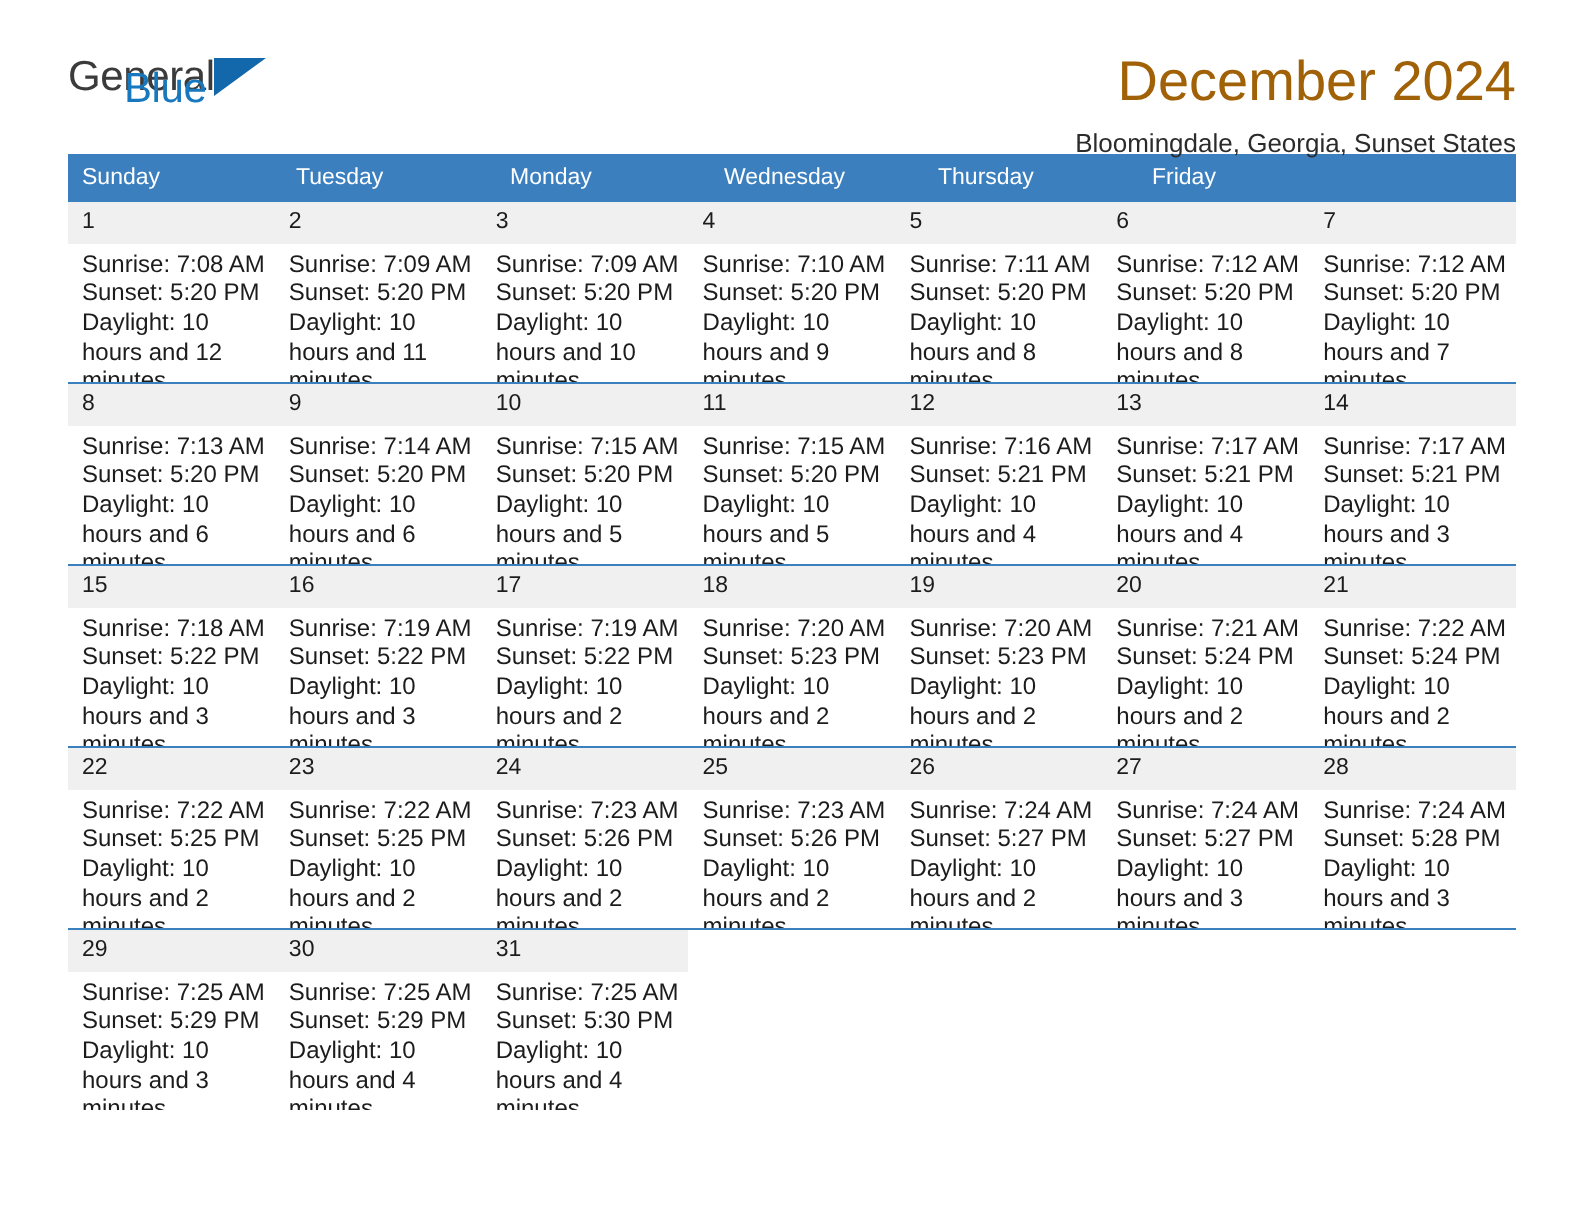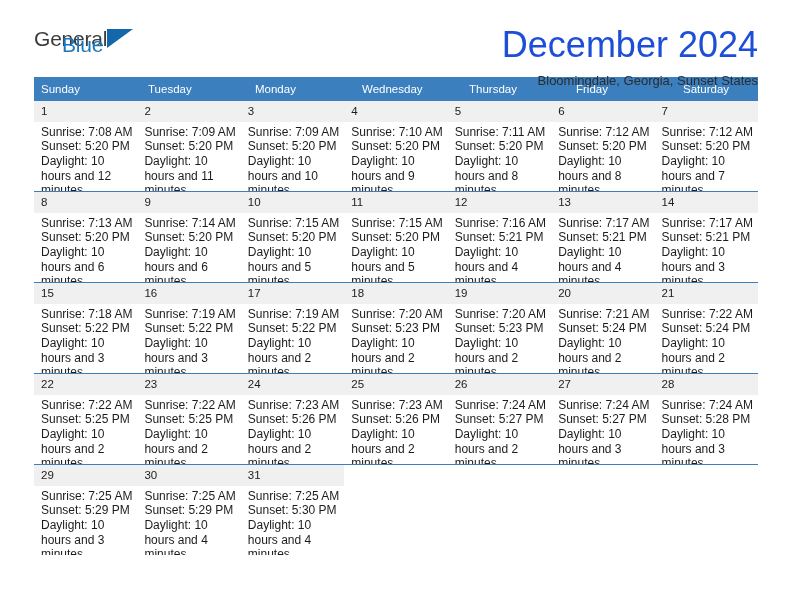--- a/index.html
+++ b/index.html
@@ -63,22 +63,22 @@
     width: 0;
     height: 0;
     border-left: 26px solid #1268ab;
     border-bottom: 19px solid transparent;
   }
   .title-block {
     text-align: right;
     flex: 0 0 auto;
   }
   .cal-title {
-    font-size: 36px;
-    color: #1d4ed8;
+    font-size: 28px;
+    color: #a16207;
     line-height: 1.08;
     white-space: nowrap;
   }
   .cal-subtitle {
     font-size: 13px;
     color: #2b2b2b;
     margin-top: 8px;
     white-space: nowrap;
   }
 
@@ -160,21 +160,20 @@
   </div>
 
   <div class="calendar">
     <div class="weekday-row">
         <div class="weekday">Sunday</div>
         <div class="weekday">Tuesday</div>
         <div class="weekday">Monday</div>
         <div class="weekday">Wednesday</div>
         <div class="weekday">Thursday</div>
         <div class="weekday">Friday</div>
-        <div class="weekday">Saturday</div>
       </div>
     <div>
         <div class="week-row first">
           <div class="day-cell">
             <div class="day-number">1</div>
             <div class="day-info">
               <div>Sunrise: 7:08 AM</div>
               <div>Sunset: 5:20 PM</div>
               <div class="daylight">Daylight: 10 hours and 12 minutes.</div>
             </div>

